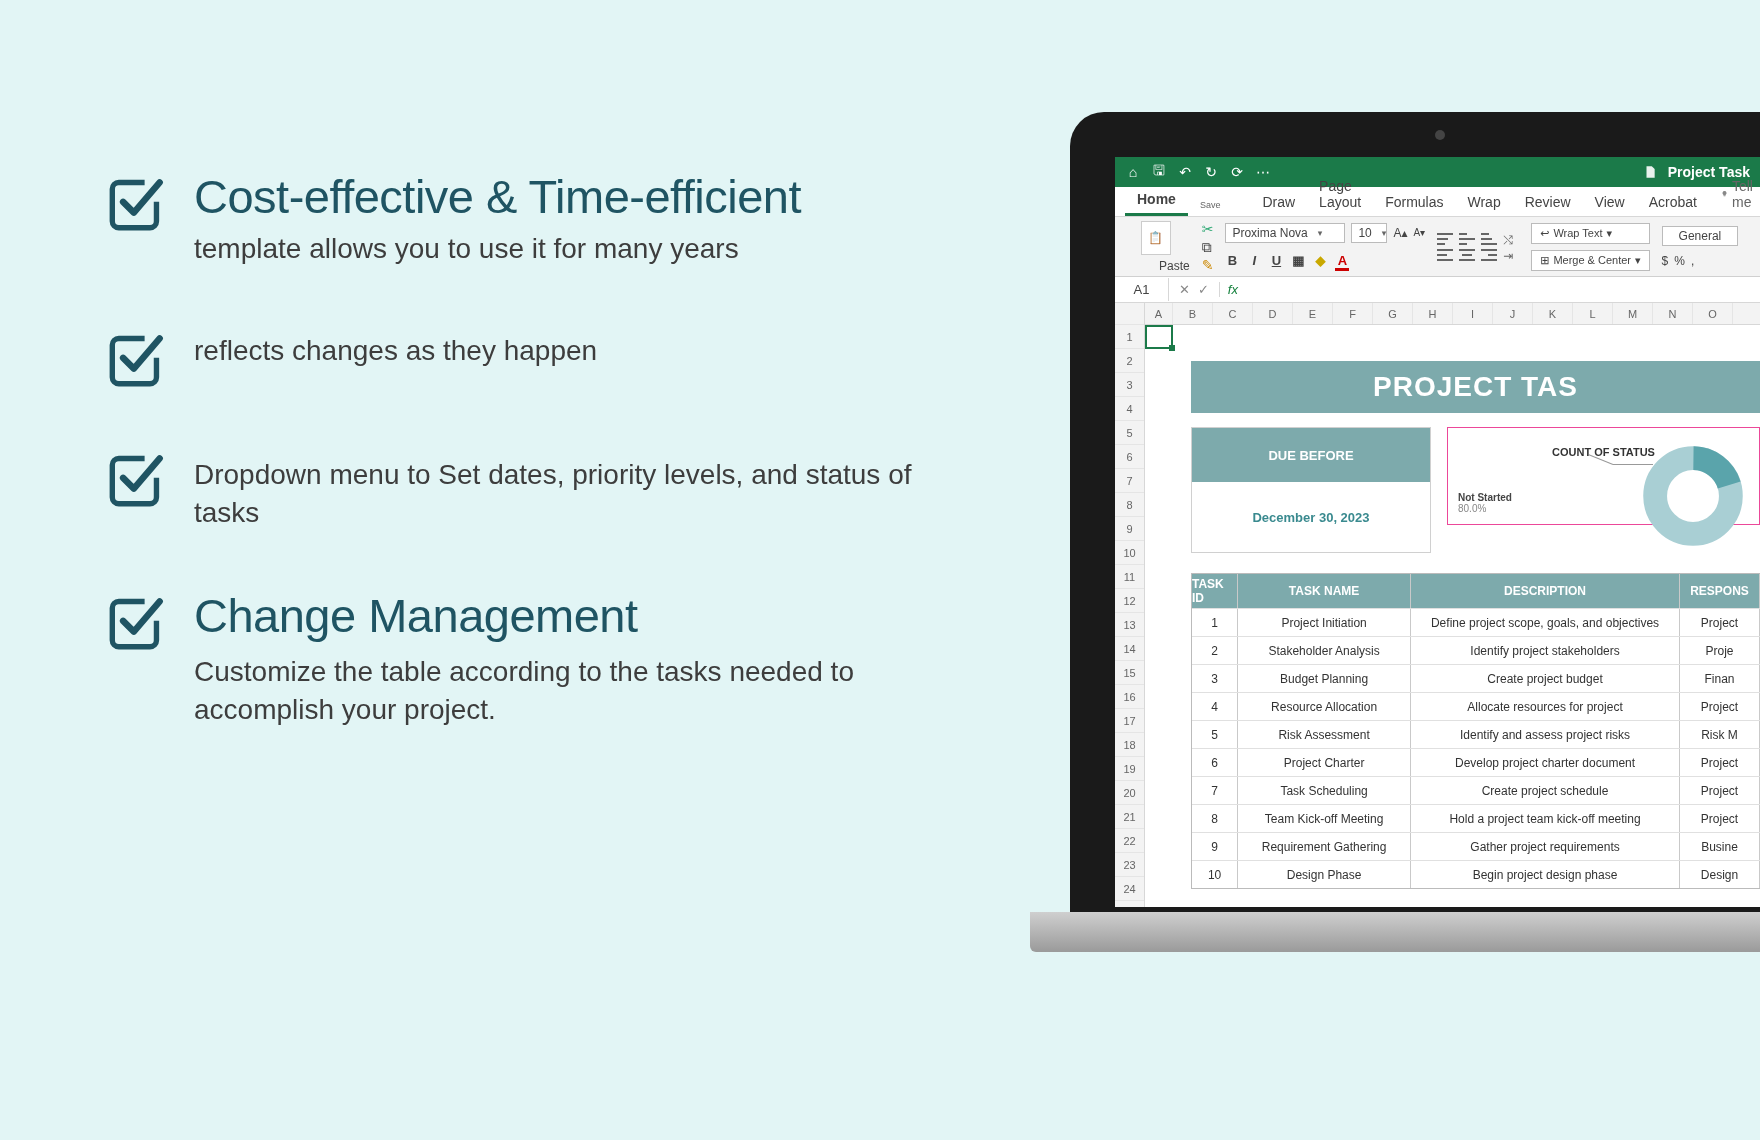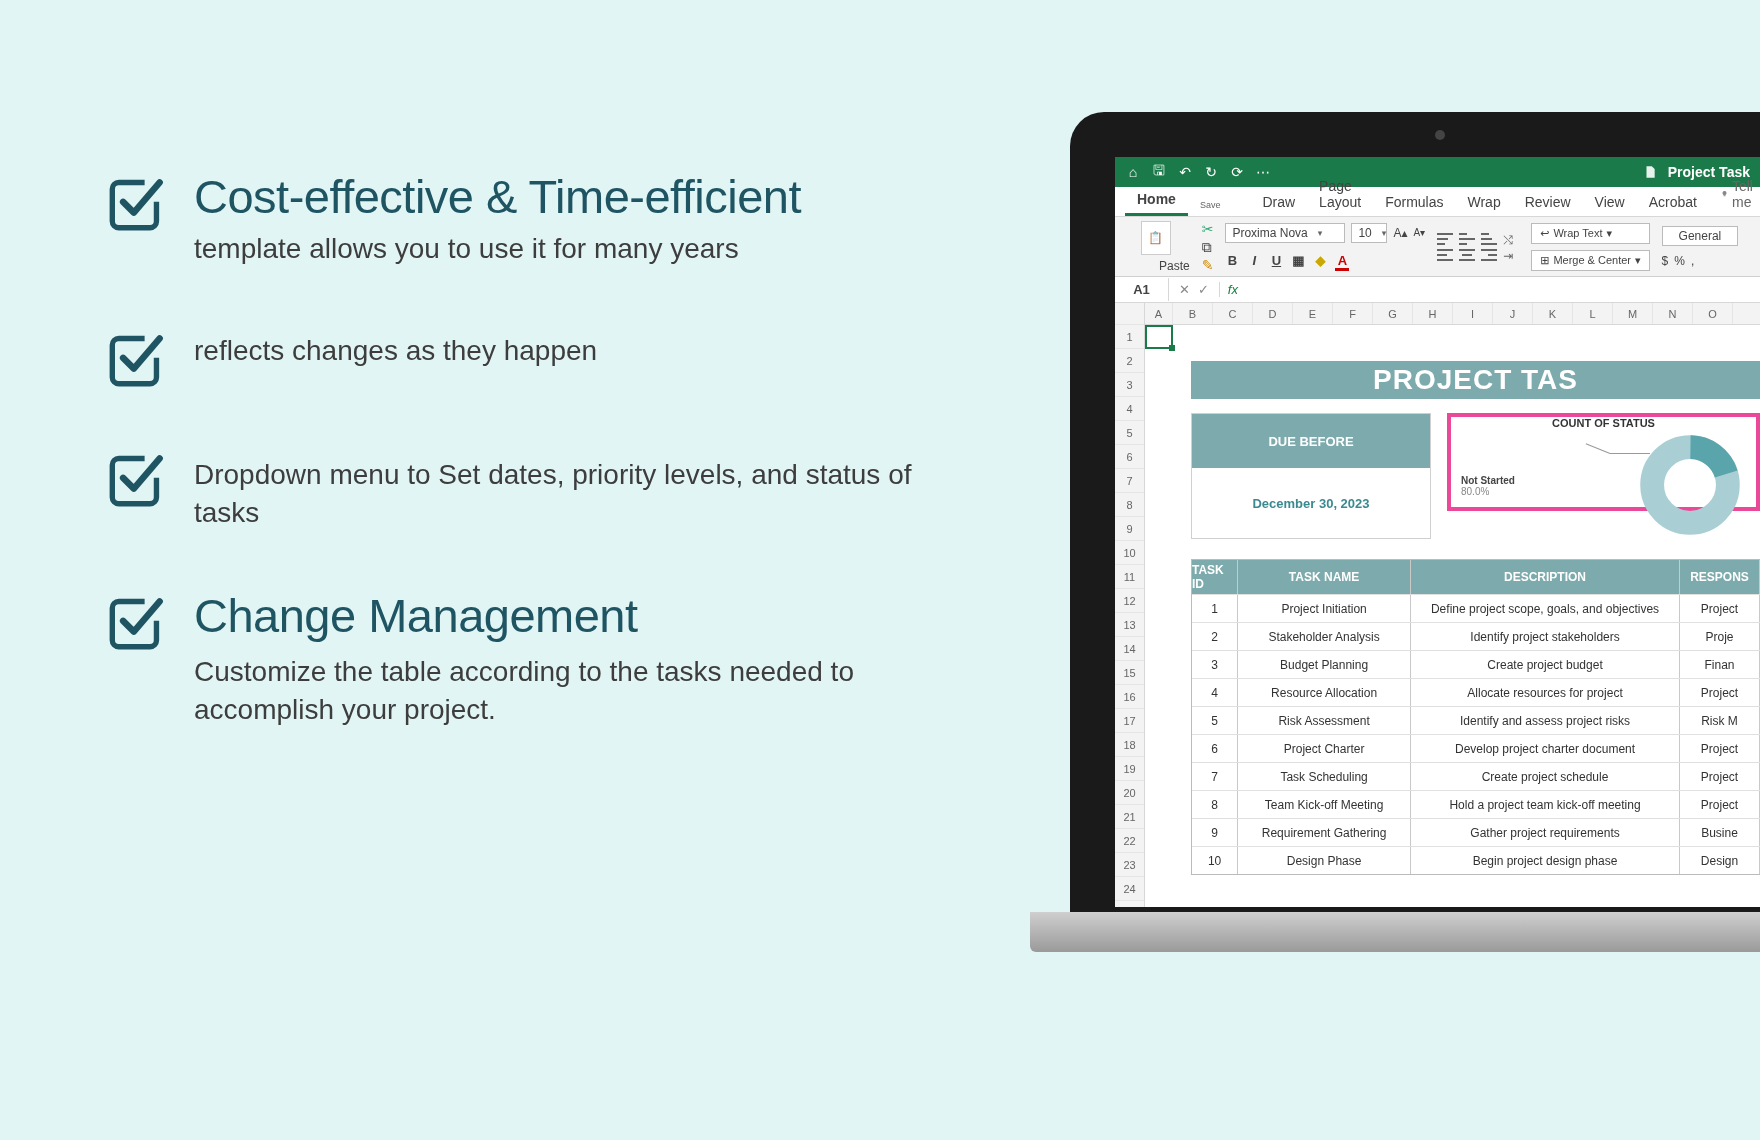--- a/index.html
+++ b/index.html
@@ -48,42 +48,42 @@
   .fmt-icons span{min-width:14px;text-align:center;}
   .align-group{display:flex;flex-direction:column;gap:4px;}
   .align-row{display:flex;gap:6px;}
   .align-row span{width:16px;height:12px;display:flex;flex-direction:column;justify-content:space-between;}
   .align-row span i{display:block;height:2px;background:#666;}
   .wrap-btn,.merge-btn{border:1px solid #bbb;background:#fff;padding:3px 8px;font-size:11px;display:flex;align-items:center;gap:4px;}
   .num-sel{border:1px solid #bbb;background:#fff;padding:2px 16px;font-size:12px;}
   .num-row{display:flex;gap:6px;font-size:12px;margin-top:4px;}
 
   .cellbar{height:26px;background:#fff;border-bottom:1px solid #d7d7d7;display:flex;align-items:center;font-size:13px;}
-  .cellbar .nm{width:54px;text-align:center;border-right:1px solid #d7d7d7;padding:4px 0;color:#444;font-weight:bold;}
+  .cellbar .nm{width:54px;text-align:center;border-right:1px solid #d7d7d7;padding:4px 0;color:#444;}
   .cellbar .btns{display:flex;gap:8px;padding:0 10px;border-right:1px solid #d7d7d7;color:#888;}
   .cellbar .fx{padding:0 8px;color:#15803d;font-style:italic;}
 
   .gridwrap{display:flex;height:calc(100% - 146px);} 
   .rownums{width:30px;background:#f3f3f3;border-right:1px solid #d7d7d7;}
   .rownums div{height:24px;font-size:11px;color:#666;display:flex;align-items:center;justify-content:center;border-bottom:1px solid #e5e5e5;}
   .rownums div:first-child{height:22px;}
   .sheet{flex:1;position:relative;overflow:hidden;}
   .colhead{height:22px;display:flex;background:#f3f3f3;border-bottom:1px solid #d7d7d7;}
   .colhead span{font-size:11px;color:#666;display:flex;align-items:center;justify-content:center;border-right:1px solid #e5e5e5;}
   .colwA{width:28px;} .colw{width:40px;}
   .selected-cell{position:absolute;left:0;top:22px;width:28px;height:24px;border:2px solid #1b7a49;}
   .selected-cell::after{content:"";position:absolute;right:-4px;bottom:-4px;width:6px;height:6px;background:#1b7a49;}
 
   .doc{position:absolute;left:46px;top:58px;right:0;}
-  .banner{height:38px;background:#7daaac;color:#fff;font-size:28px;font-weight:700;display:flex;align-items:center;justify-content:center;letter-spacing:1px;}
+  .banner{height:52px;background:#7daaac;color:#fff;font-size:28px;font-weight:700;display:flex;align-items:center;justify-content:center;letter-spacing:1px;}
   .cards{display:flex;gap:16px;margin-top:14px;}
   .duecard{width:240px;border:1px solid #d0d0d0;}
   .duecard .hd{height:54px;background:#7daaac;color:#fff;font-size:13px;font-weight:700;display:flex;align-items:center;justify-content:center;}
   .duecard .val{height:70px;display:flex;align-items:center;justify-content:center;color:#3a8a8f;font-weight:700;font-size:13px;}
-  .chartcard{flex:1;border:4px solid #ec4899;position:relative;padding:0 10px;height:98px;}
+  .chartcard{flex:1;border:1px solid #ec4899;position:relative;padding:18px 10px;height:98px;}
   .chartcard .ct{font-size:11px;font-weight:700;text-align:center;color:#333;}
   .donut{position:absolute;right:16px;top:18px;}
   .legend{position:absolute;left:10px;bottom:10px;font-size:10px;color:#444;}
   .legend .pc{color:#888;font-size:10px;}
   .leader{position:absolute;right:106px;top:36px;width:40px;height:1px;background:#999;}
   .leader::before{content:"";position:absolute;left:-26px;top:0;width:26px;height:1px;background:#999;transform-origin:right;transform:rotate(22deg);}
 
   .tasktable{margin-top:20px;border:1px solid #bbb;border-right:none;font-size:12px;}
   .tasktable .thead{display:flex;background:#7daaac;color:#fff;font-weight:700;height:34px;}
   .tasktable .thead div,.tasktable .row div{display:flex;align-items:center;justify-content:center;border-right:1px solid #c9c9c9;}

